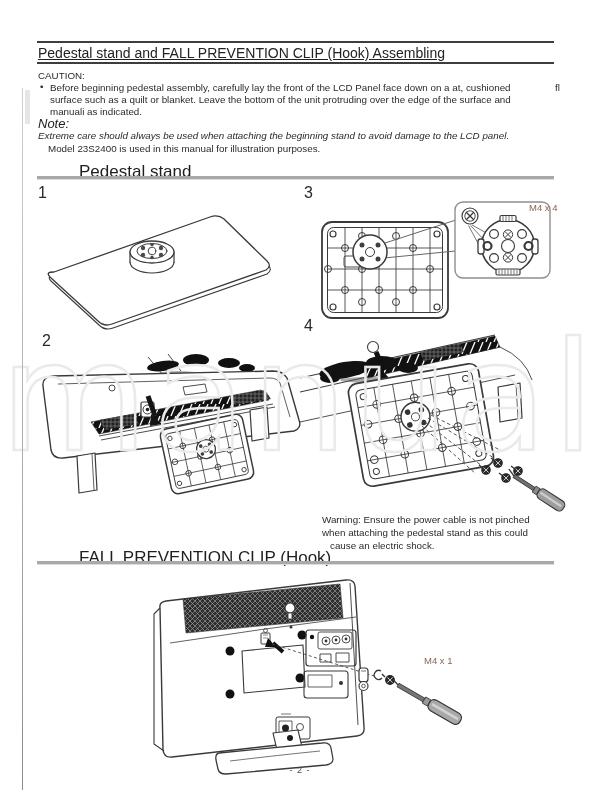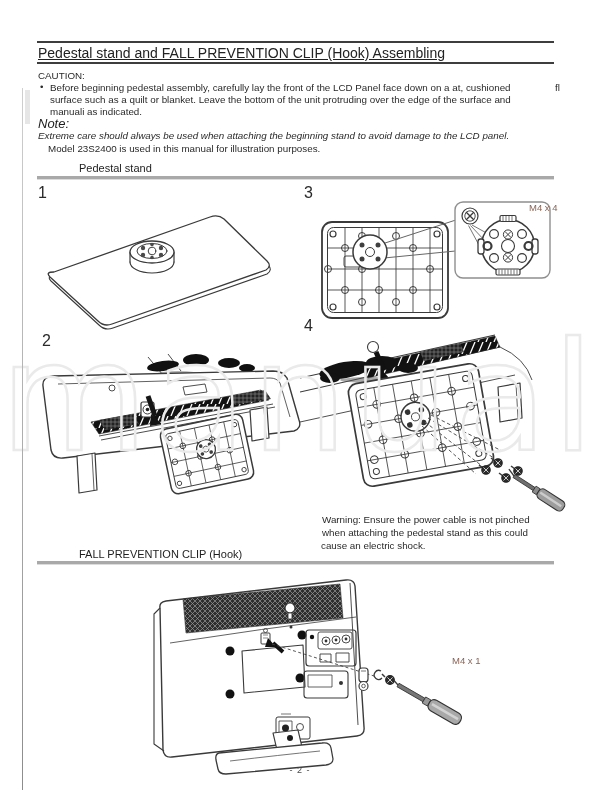--- a/index.html
+++ b/index.html
@@ -5,21 +5,21 @@
   * { margin:0; padding:0; box-sizing:border-box; }
   html,body { background:#ffffff; }
   .page { position:relative; width:600px; height:797px; background:#fff; overflow:hidden;
           font-family:"Liberation Sans", sans-serif; color:#1c1c1c; }
   .t { position:absolute; white-space:nowrap; line-height:1.15; }
   .rule-dark { position:absolute; background:#3d3d3d; }
   .rule-gray { position:absolute; background:#a9a9a9; box-shadow:0 1px 0 #dcdcdc; }
   .title-t   { font-size:14px; color:#222;text-decoration:underline; }
   .body-t    { font-size:9.8px; color:#2a2a2a; }
   .it        { font-style:italic; }
-  .head-t    { font-size:11px; color:#1e1e1e;padding-left:41px; }
+  .head-t    { font-size:17px; color:#1e1e1e;padding-left:41px; }
   .step-t    { font-size:16px; color:#2a2a2a; }
   .callout-t { font-size:9.5px; color:#8a6456;padding-left:36px; }
   .pagenum-t { font-size:9px; color:#4a4a4a; letter-spacing:1px; }
   .diagram   { position:absolute; }
   .watermark { position:absolute; left:0px; top:322px; width:600px; font-size:152px;
                letter-spacing:5px; font-family:"DejaVu Sans", sans-serif; font-weight:400;
                color:transparent; -webkit-text-stroke:2.5px #eaeaea; z-index:6;
                pointer-events:none; line-height:1; }
   .scanline  { position:absolute; left:22px; top:88px; width:1.4px; height:702px; z-index:7;
                background:linear-gradient(#cfcfcf, #8c8c8c); }
@@ -322,21 +322,21 @@
           <rect x="24" y="-3.5" width="5" height="7" fill="#8b8b8b" stroke="#333" stroke-width="0.8"></rect>
           <rect x="29" y="-5.5" width="30" height="11" rx="4.5" fill="#9d9d9d" stroke="#333" stroke-width="1.1"></rect>
           <rect x="31" y="-1.6" width="25" height="2.4" fill="#cccccc" stroke="none"></rect>
         </g>
       </g>
     </svg>
   </div>
 
   <div class="t body-t" style="left:322px; top:514px;">Warning: Ensure the power cable is not pinched</div>
   <div class="t body-t" style="left:322px; top:527px;">when attaching the pedestal stand as this could</div>
-  <div class="t body-t" style="left:321px; top:540px;text-align:right;">cause an electric shock.</div>
+  <div class="t body-t" style="left:330px; top:540px;text-align:right;">cause an electric shock.</div>
 
   <div class="t head-t" style="left:38px; top:548px;">FALL PREVENTION CLIP (Hook)</div>
   <div class="rule-gray" style="left:37px; top:561px; width:517px; height:3px;"></div>
 
   <div class="diagram" style="left:120px; top:571px;">
     <svg width="370" height="206" viewBox="0 0 370 206">
       <defs>
         <pattern id="meshB" width="5" height="5" patternUnits="userSpaceOnUse">
           <rect width="5" height="5" fill="#2e2e2e"></rect>
           <path d="M0 5 L5 0 M0 0 L5 5" stroke="#9a9a9a" stroke-width="0.7"></path>
@@ -416,17 +416,17 @@
         <g transform="translate(278,114) rotate(30)">
           <path d="M-6 -2 L0 0" stroke-width="1.3"></path>
           <rect x="0" y="-2" width="30" height="4" fill="#777777" stroke="#333" stroke-width="0.8"></rect>
           <rect x="30" y="-3.5" width="6" height="7" fill="#999999" stroke="#333" stroke-width="0.8"></rect>
           <rect x="36" y="-6" width="36" height="12" rx="5" fill="#a8a8a8" stroke="#333" stroke-width="1.1"></rect>
           <rect x="39" y="-1.8" width="30" height="2.6" fill="#d2d2d2" stroke="none"></rect>
         </g>
       </g>
     </svg>
   </div>
-  <div class="t callout-t" style="left:388px; top:656px;margin-left:28px;">M4 x 1</div>
+  <div class="t callout-t" style="left:388px; top:656px;">M4 x 1</div>
 
   <div class="t pagenum-t" style="left:260px; top:765px; width:80px; text-align:center;">- 2 -</div>
 
 </div>
 
 </body></html>

